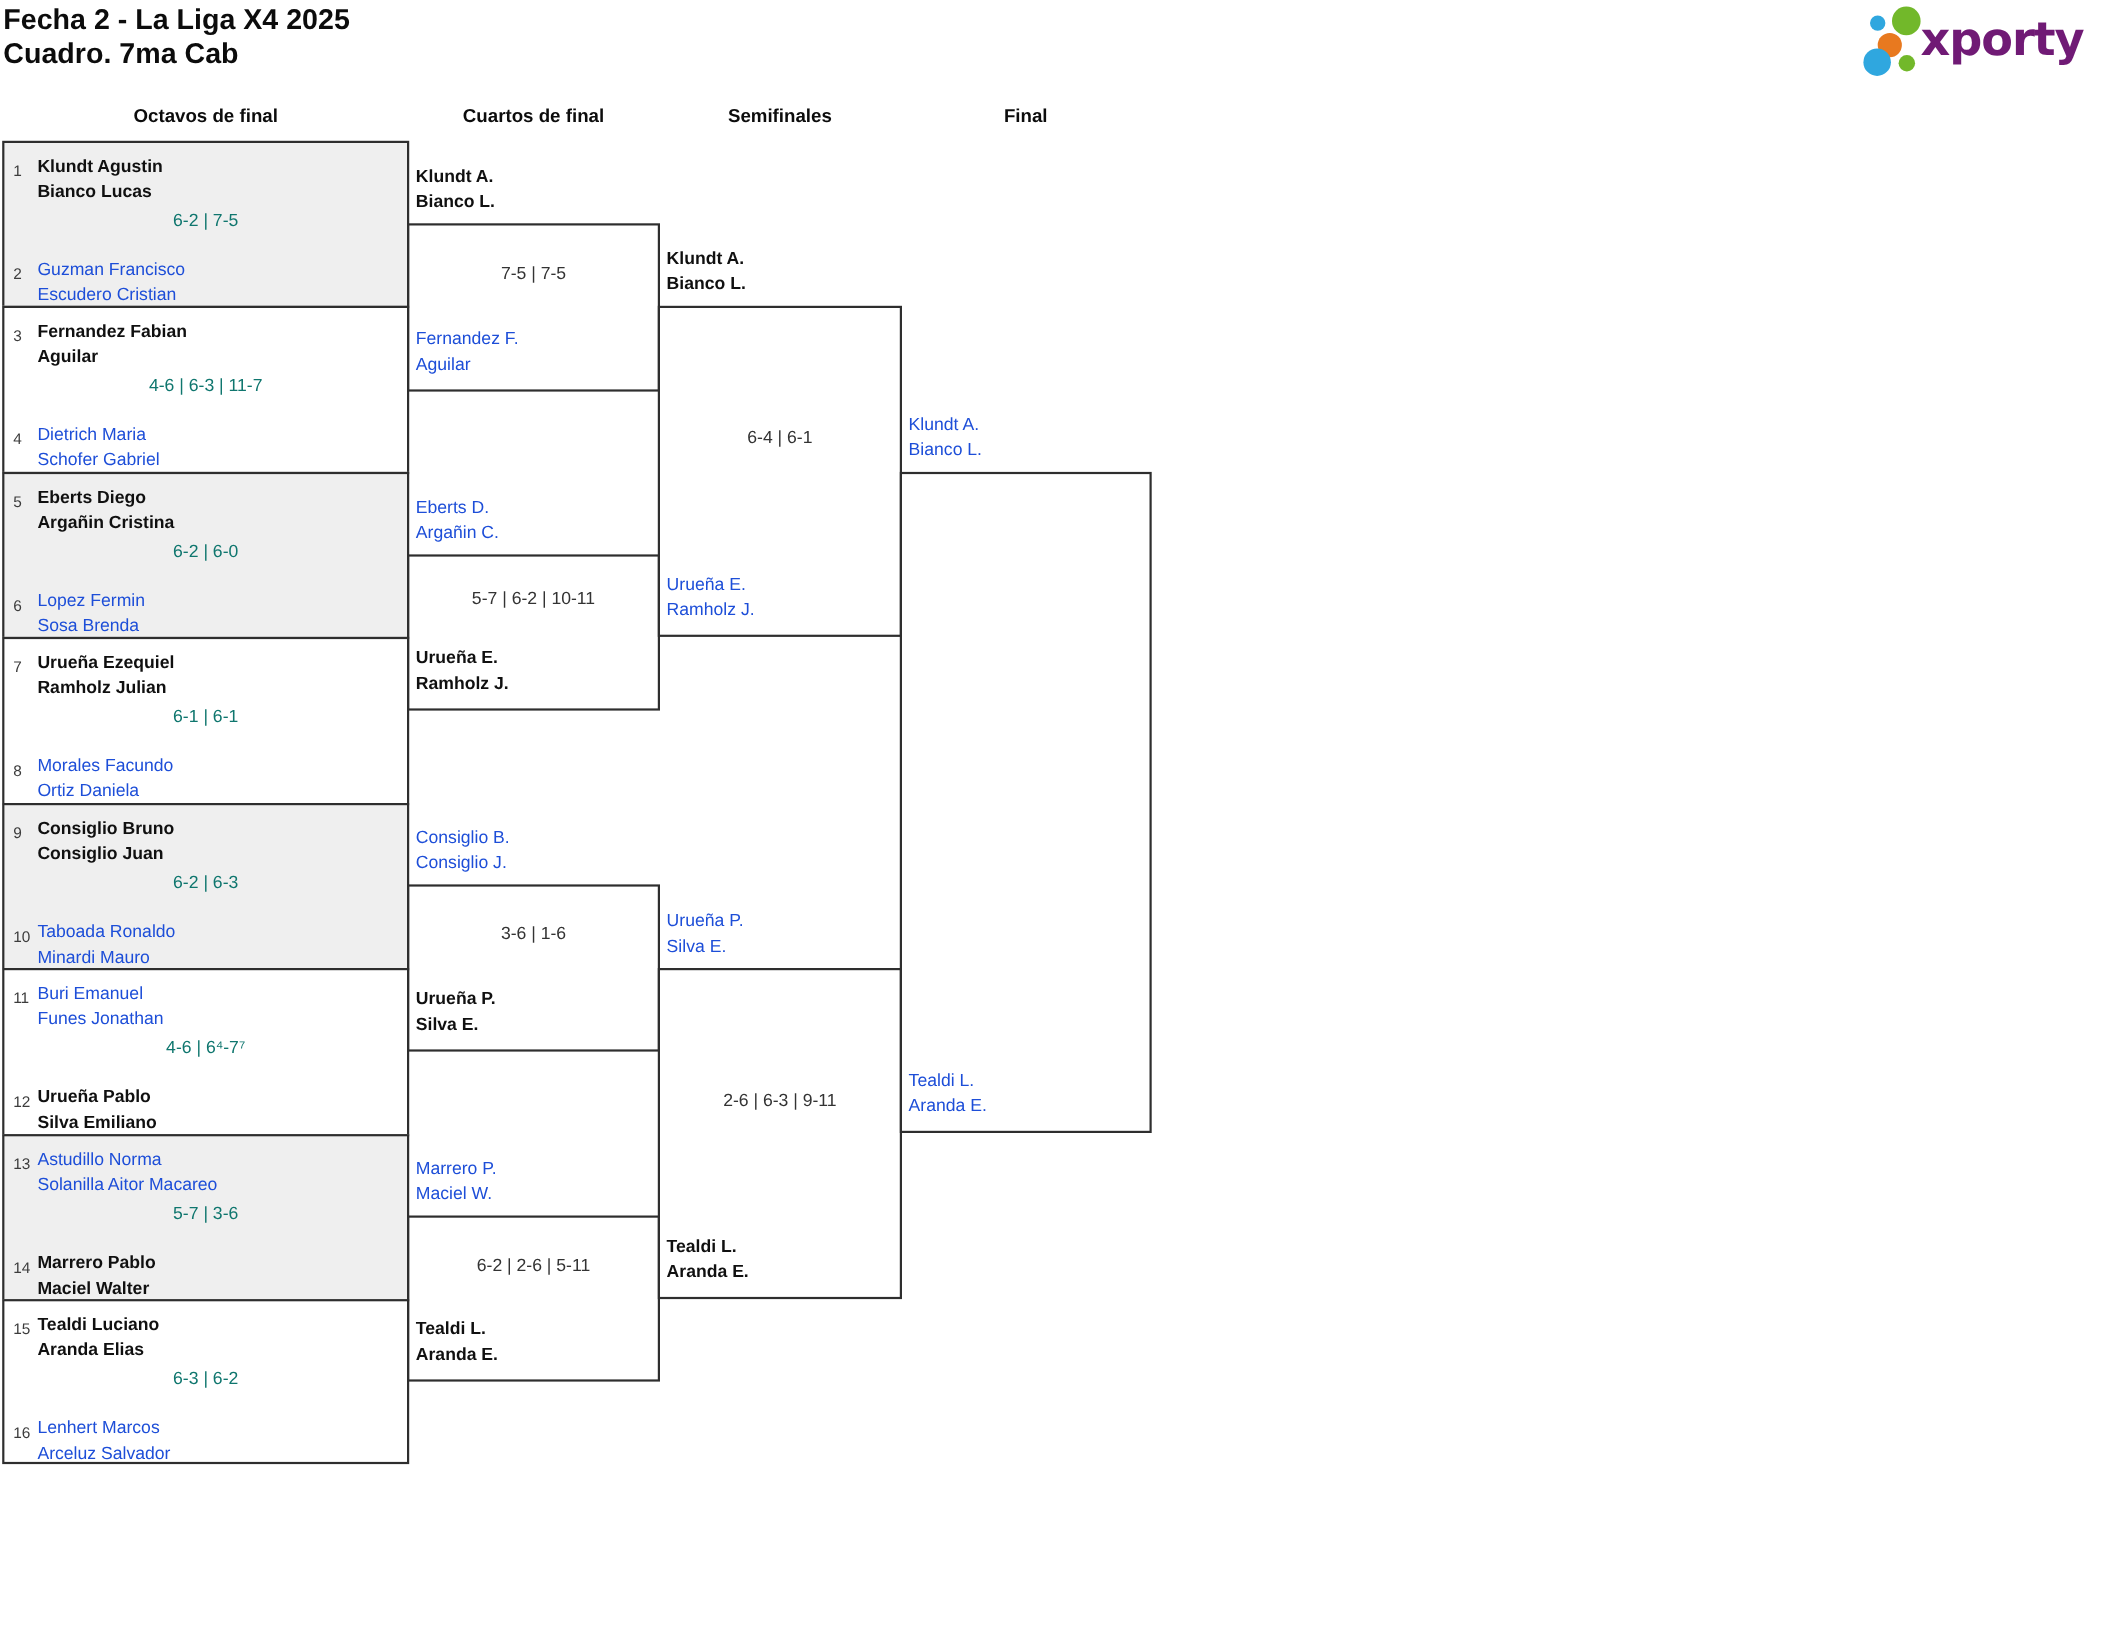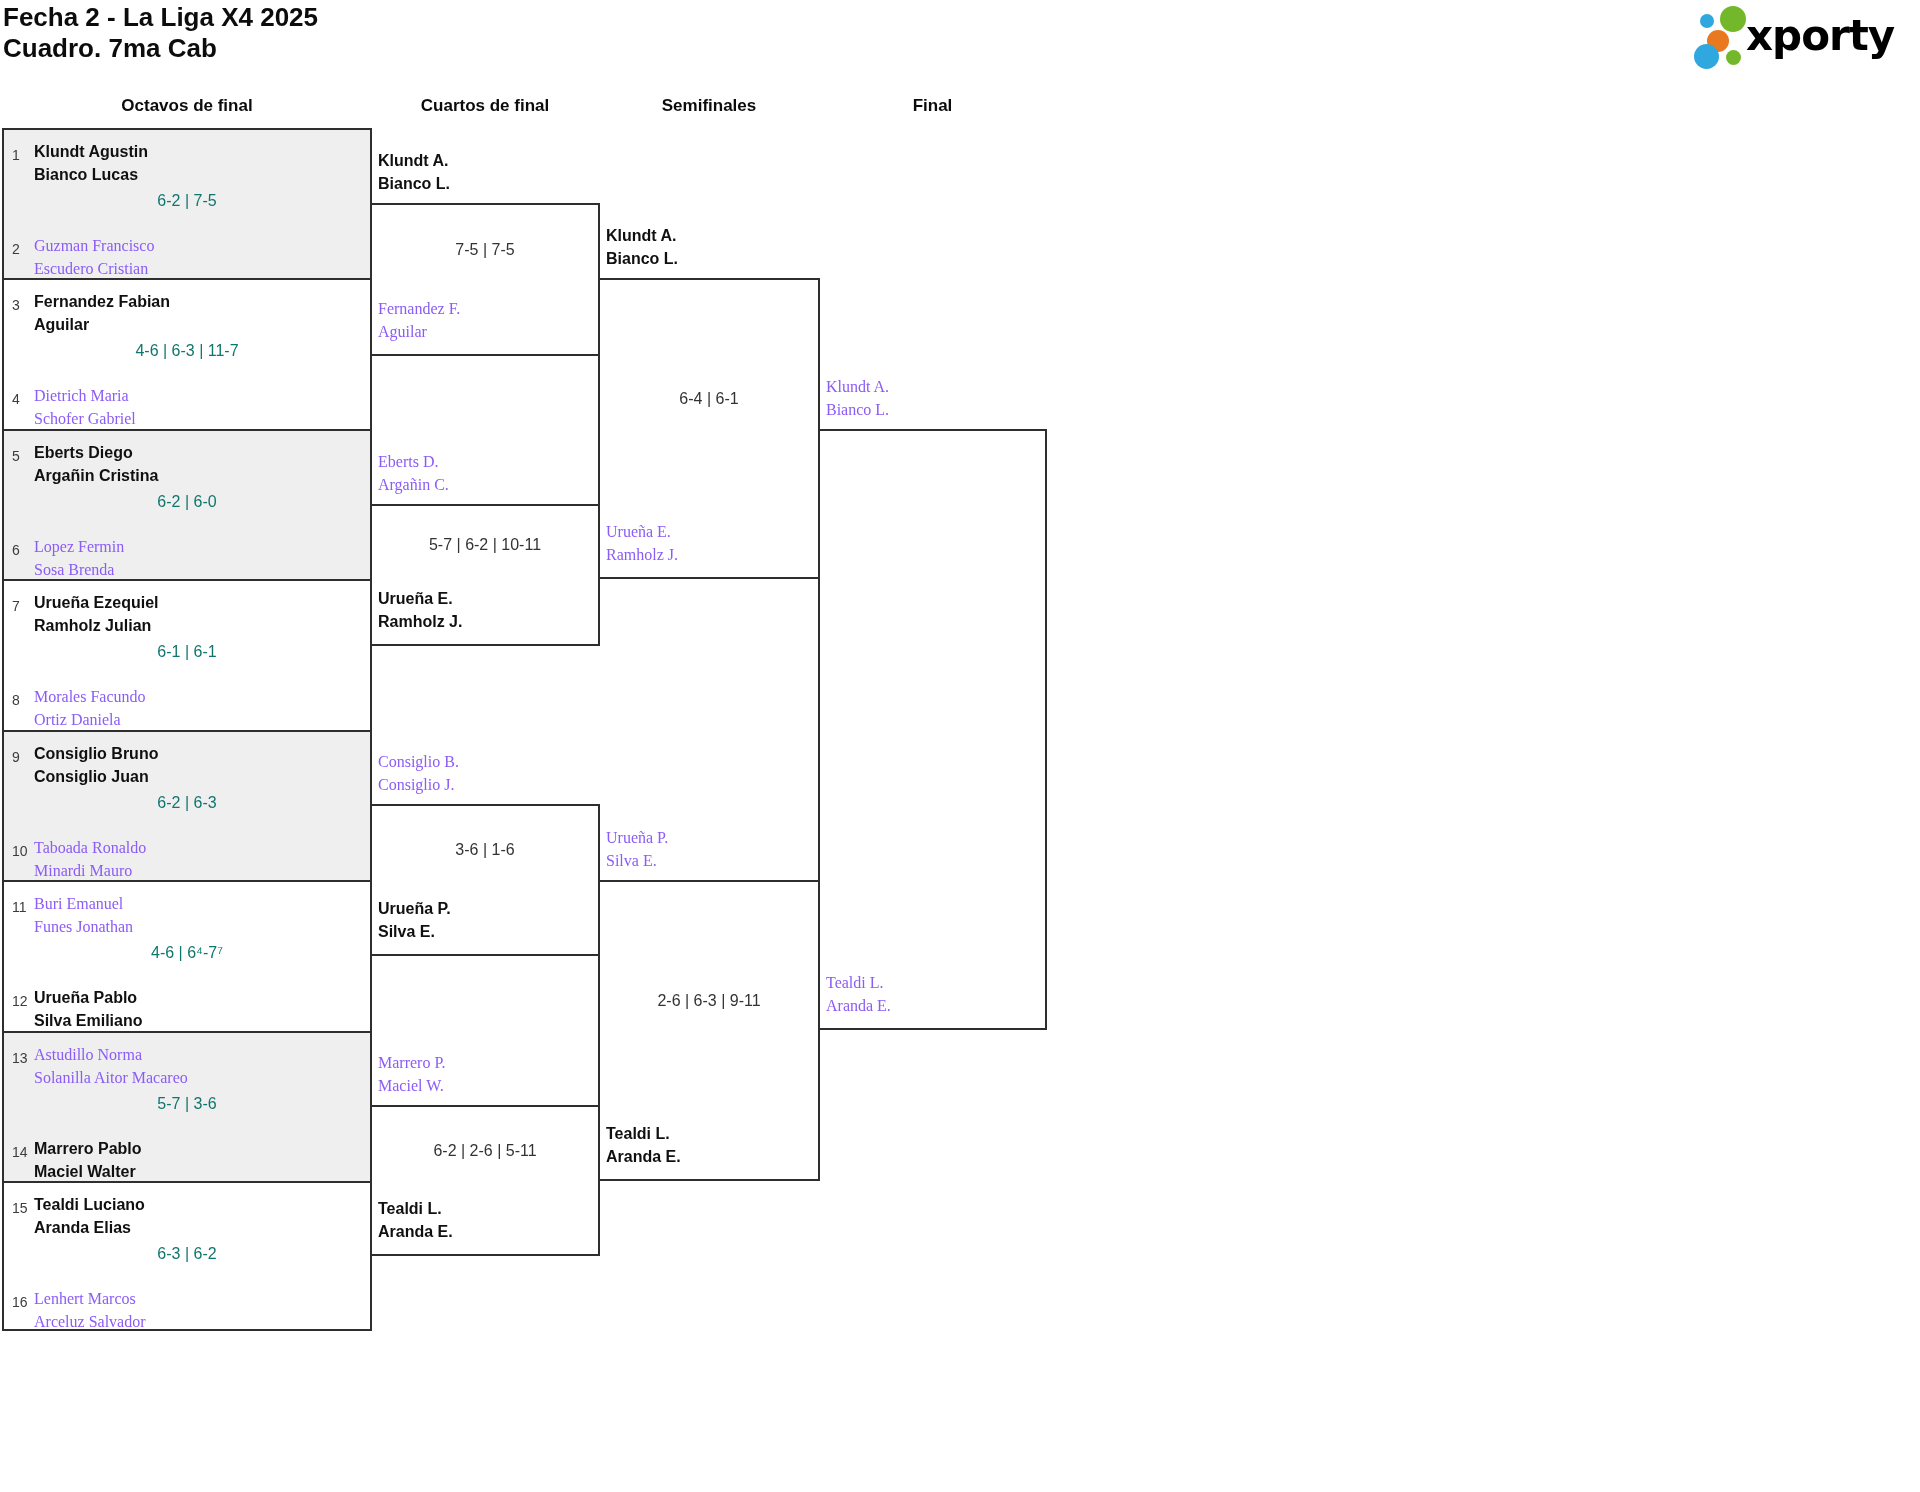--- a/index.html
+++ b/index.html
@@ -13,21 +13,21 @@
   
   .ob{position:absolute;left:2px;width:370px;border:2px solid #2e2e2e;box-sizing:border-box;background:#ffffff;}
   .ob.shade{background:#efefef;}
   .seed{position:absolute;left:8px;width:22px;font-size:14px;color:#3c3c3c;}
   .s1{top:17px;} .s2{top:111px;}
   .nm{font-size:16px;line-height:23px;}
   .nm span{display:block;white-space:nowrap;}
   .team{position:absolute;left:30px;}
   .t1{top:10px;} .t2{top:104px;}
   .win{font-weight:700;color:#101010;}
-  .lose{font-weight:400;color:#8b5cf6;font-family:Liberation Serif, serif;}
+  .lose{font-weight:400;color:#1d4ed8;}
   .osc{position:absolute;left:0;right:0;top:62px;text-align:center;font-size:16px;color:#0f766e;}
   
   .rbox{position:absolute;border:2px solid #2e2e2e;box-sizing:border-box;padding-left:16px;}
   .rt1{position:absolute;left:6px;top:-56px;}
   .rt2{position:absolute;left:6px;bottom:11px;margin-top:24px;}
   .rsc{position:absolute;left:0;right:0;top:calc(50% - 39px);text-align:center;font-size:16px;color:#333;}
   
   .logo{position:absolute;left:1688px;top:2px;width:232px;height:68px;}
   .dot{position:absolute;border-radius:50%;}
   .logo-text{position:absolute;left:58px;top:9px;font-size:42px;font-weight:800;letter-spacing:-1px;
@@ -40,21 +40,21 @@
 
   <div class="title l1">Fecha 2 - La Liga X4 2025</div>
   <div class="title l2">Cuadro. 7ma Cab</div>
 
   <div class="logo">
     <div class="dot" style="left:12px;top:12px;width:14px;height:14px;background:#2fa7df"></div>
     <div class="dot" style="left:32px;top:4px;width:26px;height:26px;background:#72b82a"></div>
     <div class="dot" style="left:19px;top:28px;width:22px;height:22px;background:#e8791f"></div>
     <div class="dot" style="left:6px;top:42px;width:25px;height:25px;background:#2fa7df"></div>
     <div class="dot" style="left:38px;top:48px;width:15px;height:15px;background:#72b82a"></div>
-    <div class="logo-text" style="color:#000000">xporty</div>
+    <div class="logo-text" style="color:#701a75">xporty</div>
   </div>
 
   <div class="rh" style="left:2px;width:370px">Octavos de final</div>
   <div class="rh" style="left:370px;width:230px">Cuartos de final</div>
   <div class="rh" style="left:598px;width:222px">Semifinales</div>
   <div class="rh" style="left:818px;width:229px">Final</div>
 
   <div class="ob shade" style="top:128px;height:152px">
     <div class="seed s1">1</div>
     <div class="nm team t1 win">

